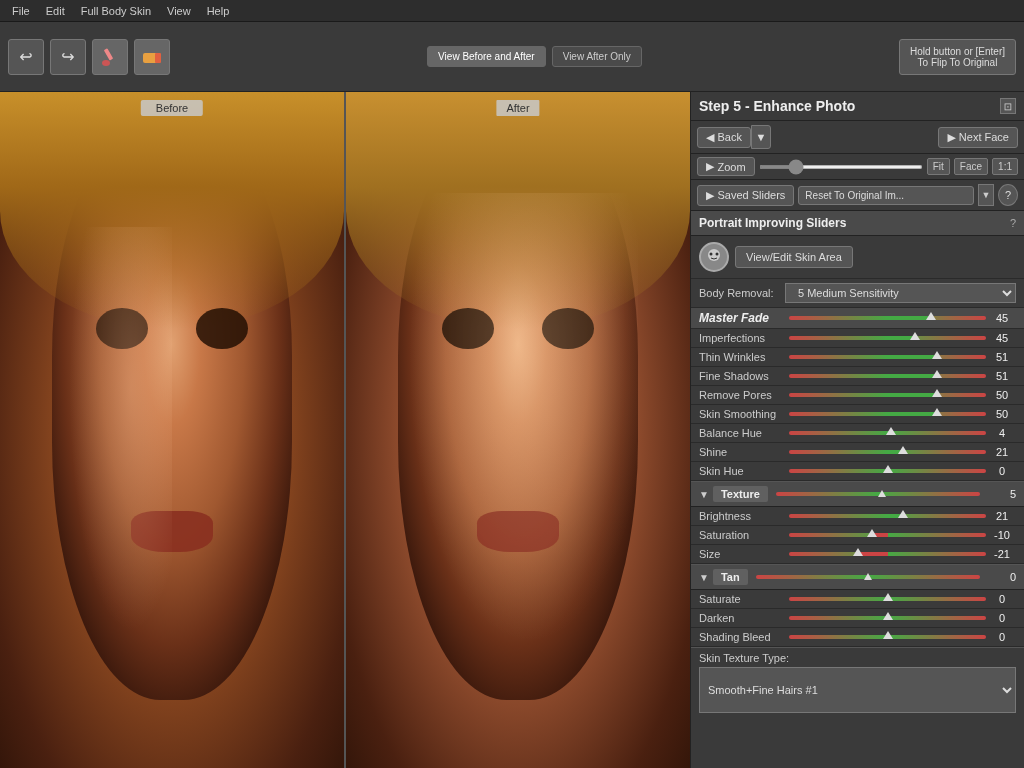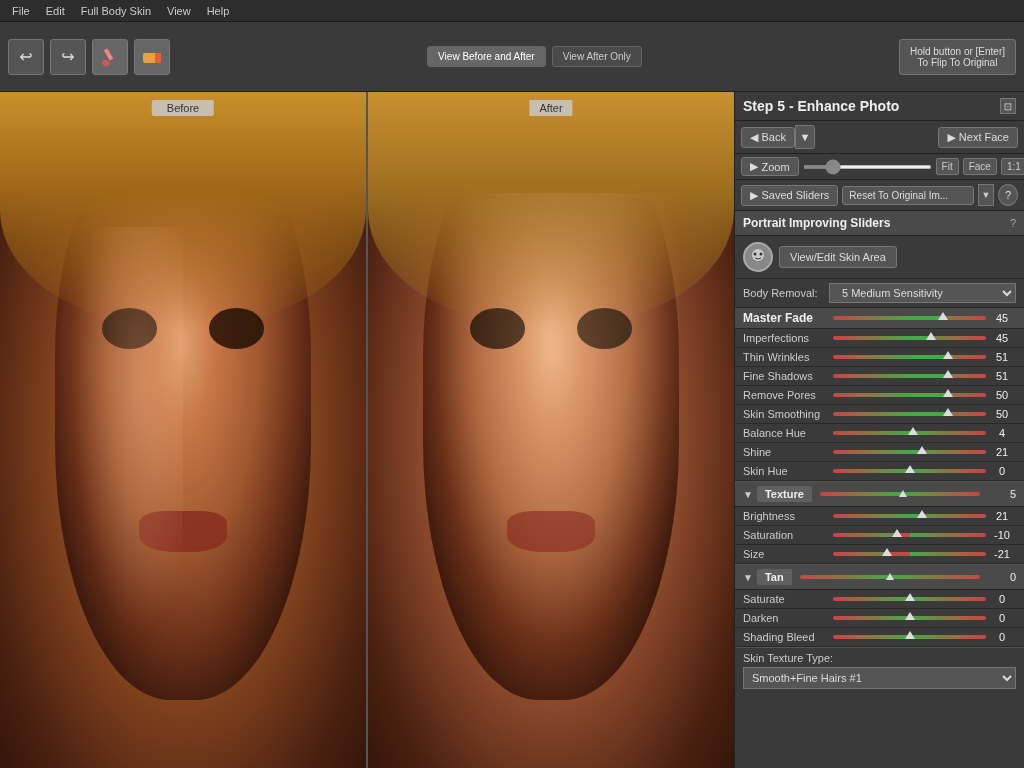--- a/index.html
+++ b/index.html
@@ -19,21 +19,21 @@
     
     #main { display: flex; height: calc(768px - 22px - 70px); }
     
     
     #image-area { flex: 1; background: #1a1a1a; position: relative; overflow: hidden; }
     .image-container { display: flex; height: 100%; width: 100%; }
     .image-half { flex: 1; position: relative; overflow: hidden; }
     .divider-line { width: 2px; background: #555; }
     
     
-    #right-panel { width: 290px; background: #3a3a3a; border-left: 1px solid #222; display: flex; flex-direction: column; }
+    #right-panel { width: 334px; background: #3a3a3a; border-left: 1px solid #222; display: flex; flex-direction: column; }
     
     
     #step-header { background: #3a3a3a; padding: 6px 8px; border-bottom: 1px solid #222; display: flex; align-items: center; justify-content: space-between; }
     .step-title { font-size: 14px; font-weight: bold; color: #eee; }
     .restore-btn { width: 16px; height: 16px; background: #555; border: 1px solid #777; cursor: pointer; font-size: 10px; display: flex; align-items: center; justify-content: center; color: #ccc; }
     
     
     #nav-bar { padding: 4px 6px; display: flex; align-items: center; gap: 4px; border-bottom: 1px solid #222; }
     .nav-btn { background: #555; border: 1px solid #777; border-radius: 3px; padding: 3px 8px; color: #ddd; font-size: 11px; cursor: pointer; display: flex; align-items: center; gap: 3px; }
     .nav-dropdown { width: 20px; height: 24px; background: #555; border: 1px solid #777; border-radius: 0 3px 3px 0; cursor: pointer; display: flex; align-items: center; justify-content: center; color: #ddd; }
@@ -69,39 +69,39 @@
     
     
     .spot-row { padding: 4px 8px; display: flex; align-items: center; gap: 6px; border-bottom: 1px solid #2a2a2a; }
     .spot-label { color: #ccc; font-size: 11px; min-width: 80px; }
     .spot-select { flex: 1; background: #555; border: 1px solid #777; color: #ddd; font-size: 11px; padding: 2px 8px; }
     
     
     .slider-row { padding: 3px 8px; display: flex; align-items: center; border-bottom: 1px solid #2a2a2a; }
     .slider-row.master { background: #4a4a4a; }
     .slider-label { min-width: 88px; color: #ccc; font-size: 11px; }
-    .slider-label.master { color: #eee; font-weight: bold; font-size: 12px; }
+    .slider-label.master { color: #eee; font-weight: bold; font-size: 12px; font-style: italic; }
     .slider-track { flex: 1; height: 8px; position: relative; margin: 0 2px; }
     .slider-bg { position: absolute; top: 2px; left: 0; right: 0; height: 4px; background: linear-gradient(to right, #c44, #4a4, #c44); border-radius: 2px; }
     .slider-fill-green { position: absolute; top: 2px; left: 50%; height: 4px; background: #4a4; border-radius: 0 2px 2px 0; }
     .slider-fill-red { position: absolute; top: 2px; right: 50%; height: 4px; background: #c44; border-radius: 2px 0 0 2px; }
     .slider-thumb { position: absolute; top: -2px; width: 0; height: 0; border-left: 5px solid transparent; border-right: 5px solid transparent; border-bottom: 8px solid #ddd; transform: translateX(-50%); cursor: pointer; }
     .slider-value { min-width: 28px; text-align: center; color: #eee; font-size: 11px; }
     
     
     .group-header { background: #4a4a4a; padding: 4px 8px; display: flex; align-items: center; gap: 4px; border-bottom: 1px solid #222; border-top: 1px solid #555; }
     .group-arrow { color: #ccc; font-size: 10px; }
     .group-name { font-size: 11px; font-weight: bold; color: #eee; padding: 2px 8px; background: #606060; border-radius: 2px; }
     .group-slider-track { flex: 1; height: 6px; position: relative; margin: 0 4px; }
     .group-value { min-width: 28px; text-align: right; color: #eee; font-size: 11px; }
     
     
     .skin-texture-row { padding: 4px 8px; border-top: 1px solid #555; }
     .skin-texture-label { color: #ccc; font-size: 11px; margin-bottom: 3px; }
-    .skin-texture-select { width: 100%; background: #555; border: 1px solid #777; color: #ddd; font-size: 11px; padding: 3px 4px; }
+    .skin-texture-select { width: 100%; background: #555; border: 1px solid #777; color: #ddd; font-size: 11px; padding: 15px 4px; }
     
     
     .before-portrait {
       width: 100%; height: 100%;
       background: 
         radial-gradient(ellipse 55% 65% at 48% 42%, #e8a878 0%, #d4855a 15%, #c07040 30%, #9a5528 50%, #6b3010 70%, #3a1808 90%, #1a0a02 100%);
       position: relative;
     }
     .after-portrait {
       width: 100%; height: 100%;

